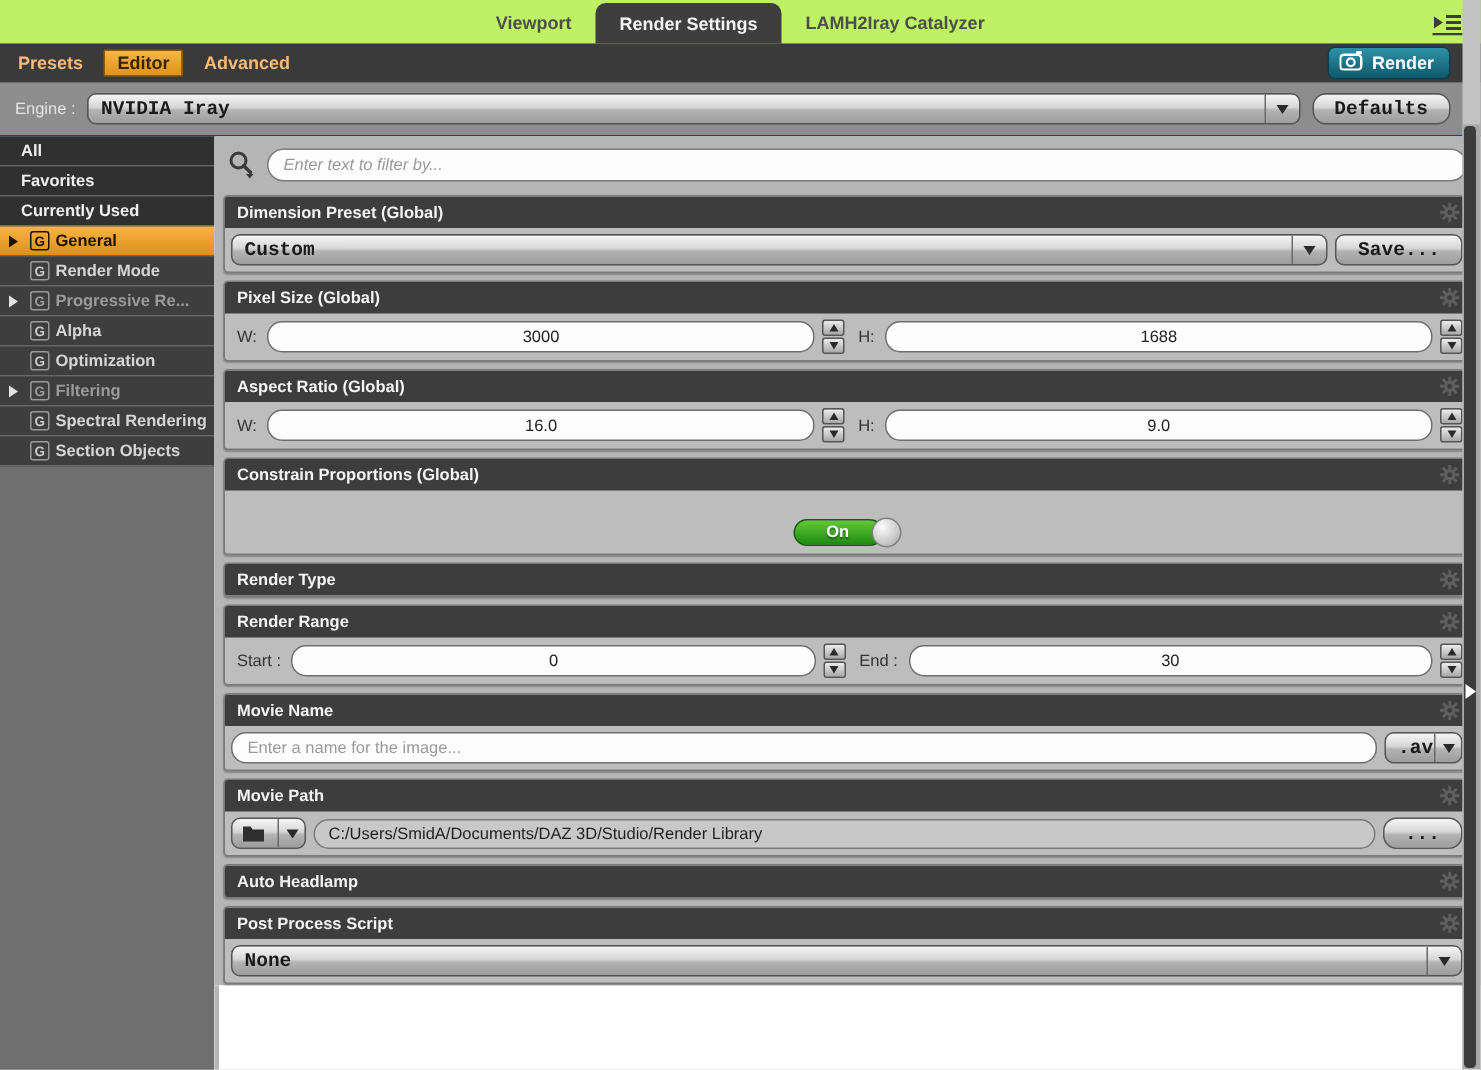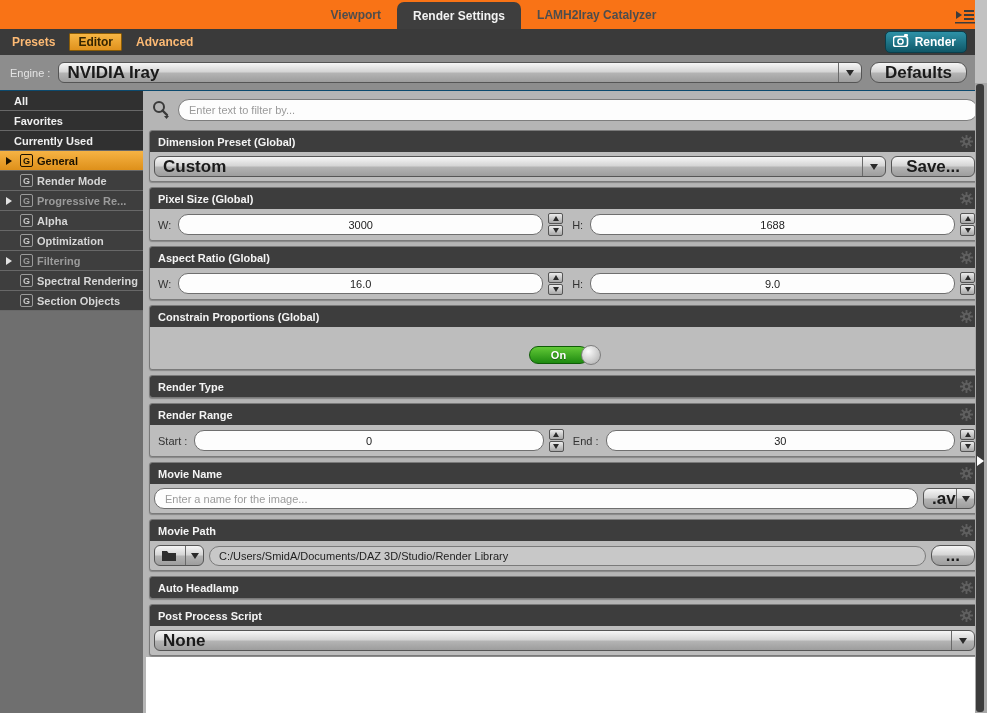--- a/index.html
+++ b/index.html
@@ -1,36 +1,36 @@
 <!DOCTYPE html>
 <html><head>
 <meta charset="utf-8">
 <style>
   * { margin:0; padding:0; box-sizing:border-box; }
   html,body { width:987px; height:713px; overflow:hidden; }
   body { font-family:"Liberation Sans", sans-serif; background:#b5b5b5; }
   .app { position:relative; width:987px; height:713px; background:#b2b2b2; }
 
   
-  .topbar { height:29px; background:#f97316; display:flex; align-items:stretch; justify-content:center; position:relative; }
+  .topbar { height:29px; background:#bef264; display:flex; align-items:stretch; justify-content:center; position:relative; }
   .tab { display:flex; align-items:center; padding:0 16px; font-size:12px; font-weight:bold; color:#4d4d4d; }
   .tab.active { background:#3e3e3e; color:#f2f2f2; border-radius:7px 7px 0 0; margin-top:2px; }
   .panelmenu { position:absolute; right:10px; top:4px; width:24px; height:21px; display:flex; align-items:center; justify-content:center; }
 
   
   .subbar { height:26px; background:#3a3a3a; display:flex; align-items:center; padding:0 12px; gap:14px; position:relative; }
   .subtab { font-size:12px; font-weight:bold; color:#fdba74; }
   .subtab.pill { background:linear-gradient(#f7b644,#e0921d); color:#352500; border:1px solid #8a5c07; border-radius:1px; padding:1px 8px; }
   .renderbtn { position:absolute; right:20px; top:2px; height:22px; display:flex; align-items:center; gap:5px; padding:0 10px 0 7px;
     background:linear-gradient(#2e92a8,#0f5868); border:1px solid #0a3f4c; border-radius:5px; color:#fff; font-size:12px; font-weight:bold; }
 
   
   .enginebar { height:36px; background:#8d8d8d; display:flex; align-items:center; padding:0 20px 0 10px; gap:8px; border-bottom:1px solid #0c4a6e; }
   .enginebar .lbl { font-size:11px; color:#e4e4e4; white-space:nowrap; }
-  .metal { background:linear-gradient(#f6f6f6,#d6d6d6 45%,#b3b3b3 55%,#9d9d9d); border:1px solid #555; border-radius:6px; color:#1a1a1a; font-size:17px; font-weight:bold; }
+  .metal { background:linear-gradient(#f6f6f6,#d6d6d6 45%,#b3b3b3 55%,#9d9d9d); border:1px solid #555; border-radius:6px; color:#1a1a1a; font-size:13px; font-weight:bold;font-family:Liberation Mono, monospace; }
   .mselect { display:flex; align-items:stretch; height:21px; overflow:hidden; }
   .mselect .txt { flex:1; display:flex; align-items:center; padding-left:8px; white-space:nowrap; overflow:hidden; }
   .mselect .arr { width:23px; border-left:1px solid #6a6a6a; display:flex; align-items:center; justify-content:center; }
   .tri-dn { width:0; height:0; border-left:4px solid transparent; border-right:4px solid transparent; border-top:6px solid #2a2a2a; }
   .engine-select { flex:1; }
   .btn { height:21px; display:flex; align-items:center; justify-content:center; padding:0 14px; }
   .btn.defaults { border-radius:9px; min-width:74px; }
 
   
   .bodywrap { display:flex; height:630px; }
@@ -46,21 +46,21 @@
   .gbox { width:13px; height:13px; flex:none; border:1px solid #9a9a9a; border-radius:2px; display:flex; align-items:center; justify-content:center; font-size:9px; font-weight:bold; color:#c9c9c9; margin-left:2px; }
   .sel .gbox { border-color:#1c1200; color:#1c1200; }
   .dim .gbox { color:#9b9b9b; }
 
   .main { flex:1; background:#fff; display:flex; flex-direction:column; }
   .maingray { background:#b5b5b5; padding:6px 7px 1px 6px; }
   .mainfill { flex:1; background:#fff; border-left:3px solid #b5b5b5; }
 
   
   .filterrow { display:flex; align-items:center; gap:7px; margin:2px 2px 9px 2px; }
-  .filterrow input { flex:1; height:22px; background:#fdfdfd; border:1px solid #7d7d7d; border-radius:11px; padding:0 10px; font-size:11px; color:#222; font-family:"Liberation Sans", sans-serif; }
+  .filterrow input { flex:1; height:22px; background:#fdfdfd; border:1px solid #7d7d7d; border-radius:11px; padding:0 10px; font-size:11px; color:#222; font-family:"Liberation Sans", sans-serif;font-style:italic; }
   .filterrow input::placeholder { color:#9a9a9a; }
   .magwrap { position:relative; width:20px; height:20px; }
 
   
   .section { border:1px solid #7a7a7a; border-radius:3px; margin-bottom:5px; overflow:hidden; background:#bdbdbd; box-shadow:0 1px 1px rgba(0,0,0,0.25); }
   .sechead { height:21px; background:#3d3d3d; display:flex; align-items:center; padding:0 6px 0 8px; }
   .sechead .t { flex:1; color:#f4f4f4; font-size:11px; font-weight:bold; }
   .secbody { padding:4px 4px; display:flex; align-items:center; gap:5px; min-height:29px; }
   .wlbl { font-size:11px; color:#333; white-space:nowrap; padding:0 2px 0 4px; }
   .numfield { flex:1; height:21px; background:#fdfdfd; border:1px solid #6f6f6f; border-radius:10px; text-align:center; font-size:11px; color:#222; font-weight:normal; font-family:"Liberation Sans", sans-serif; }

